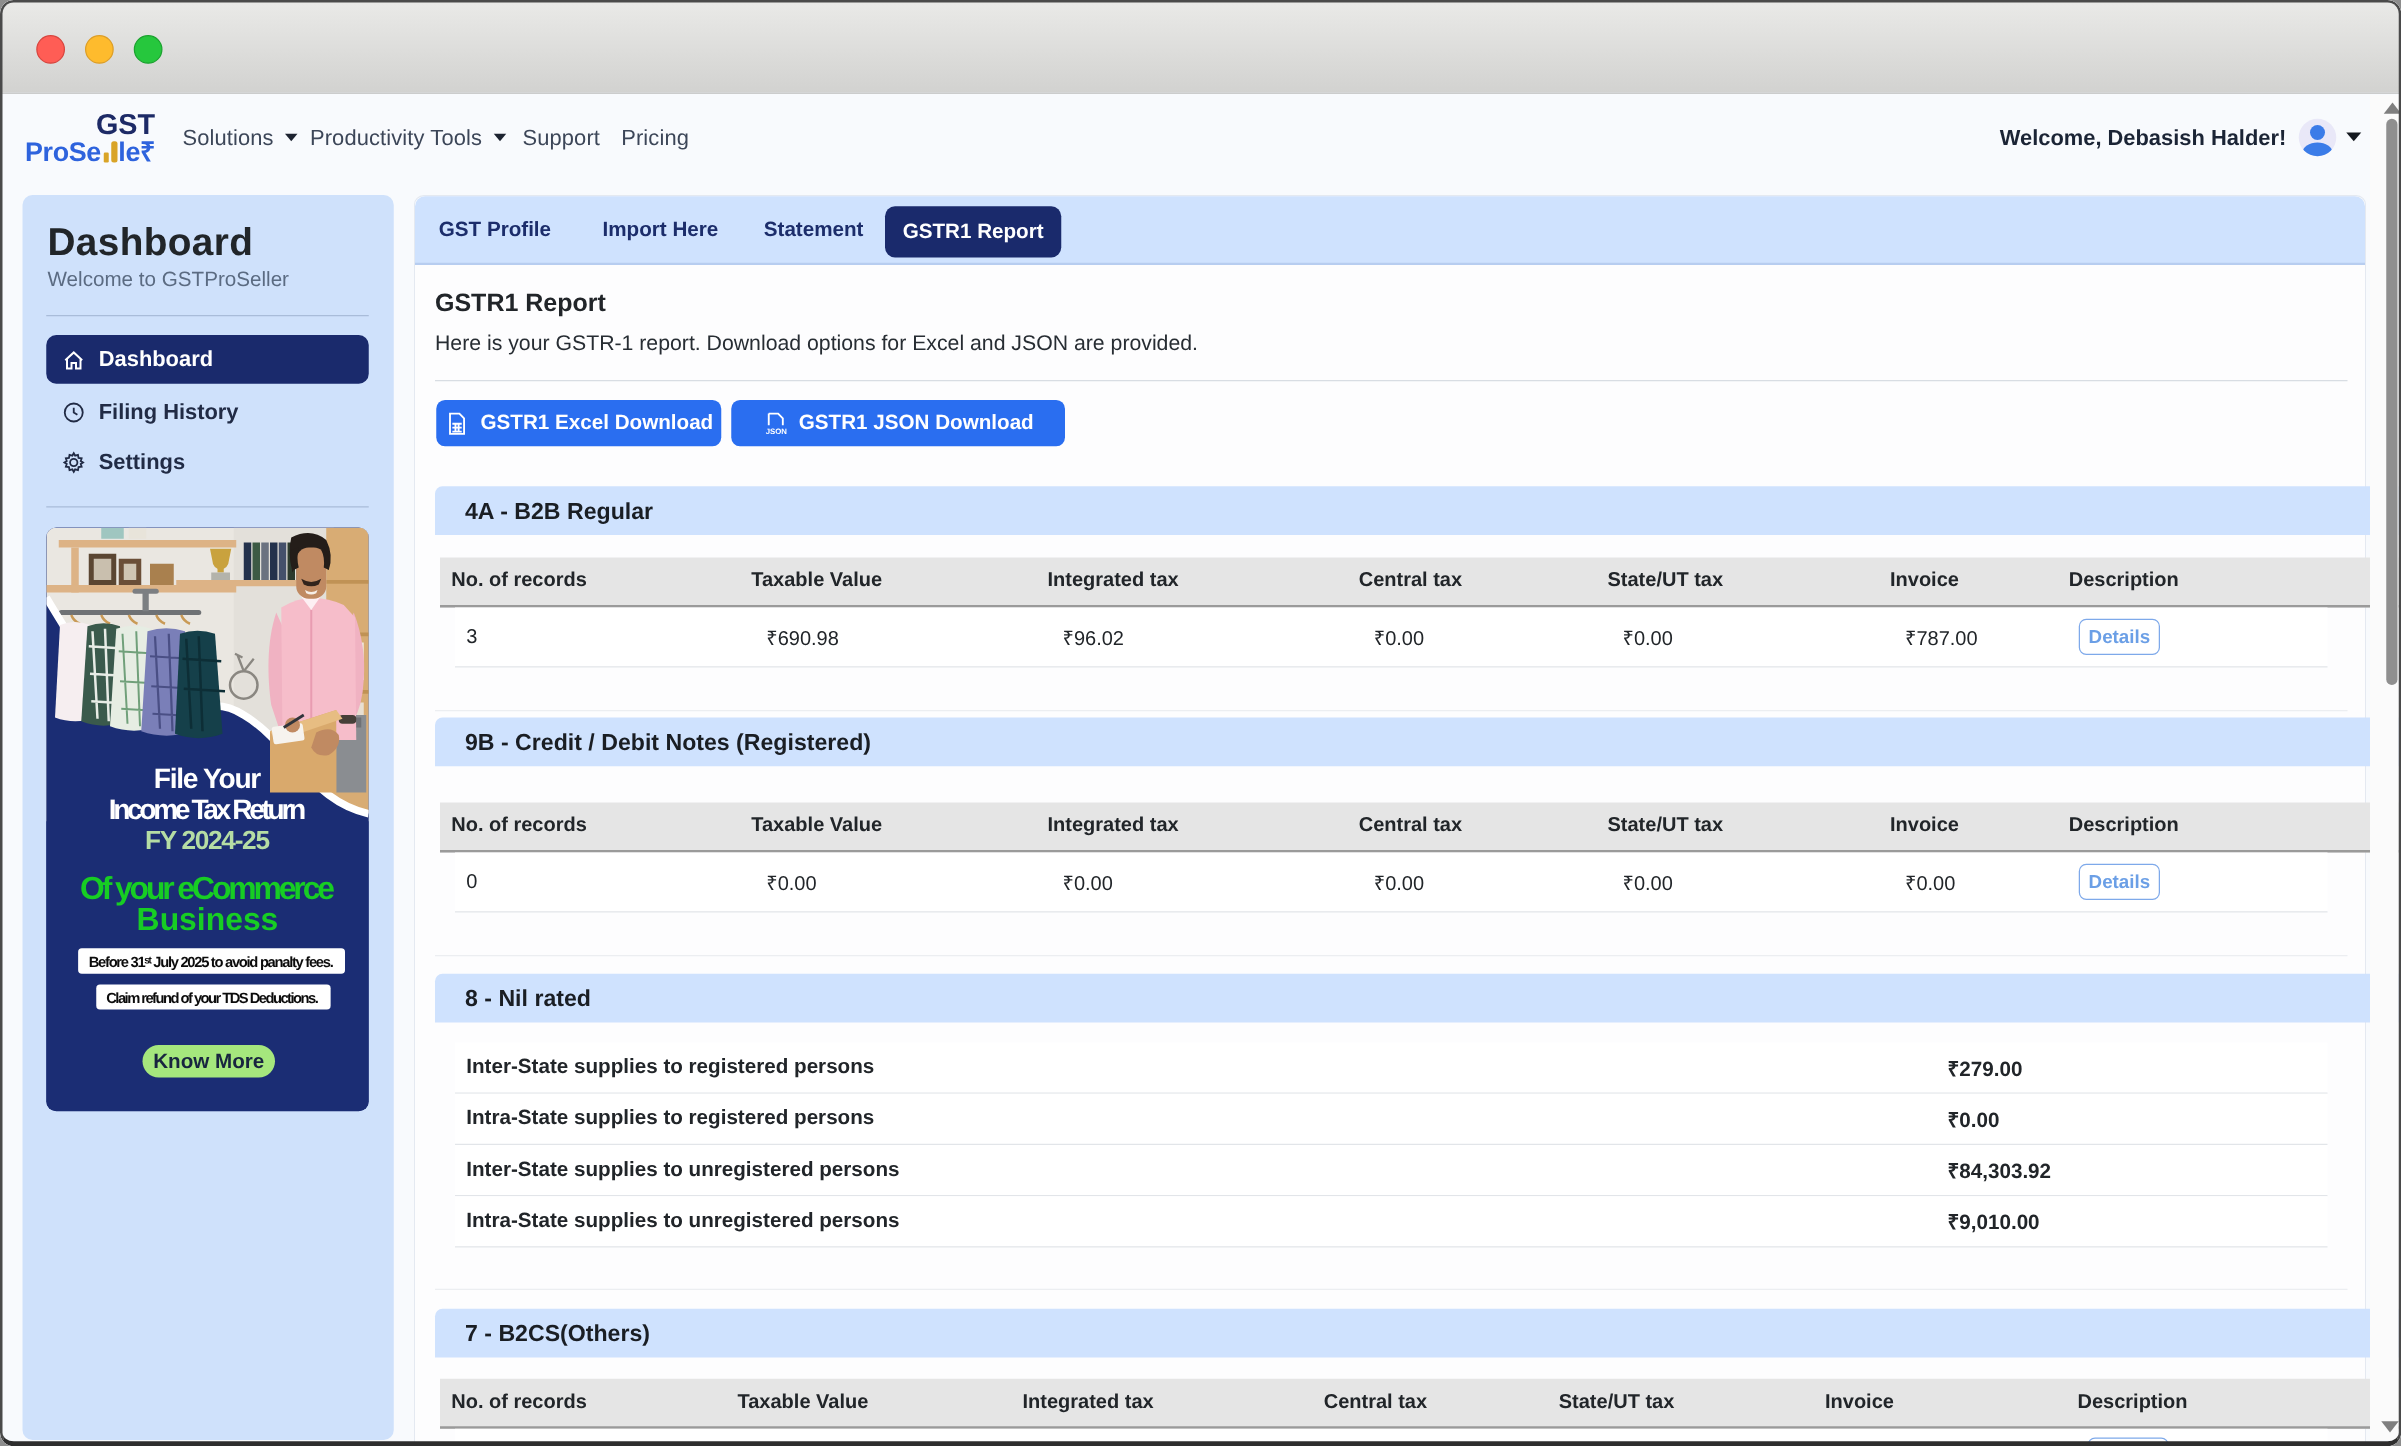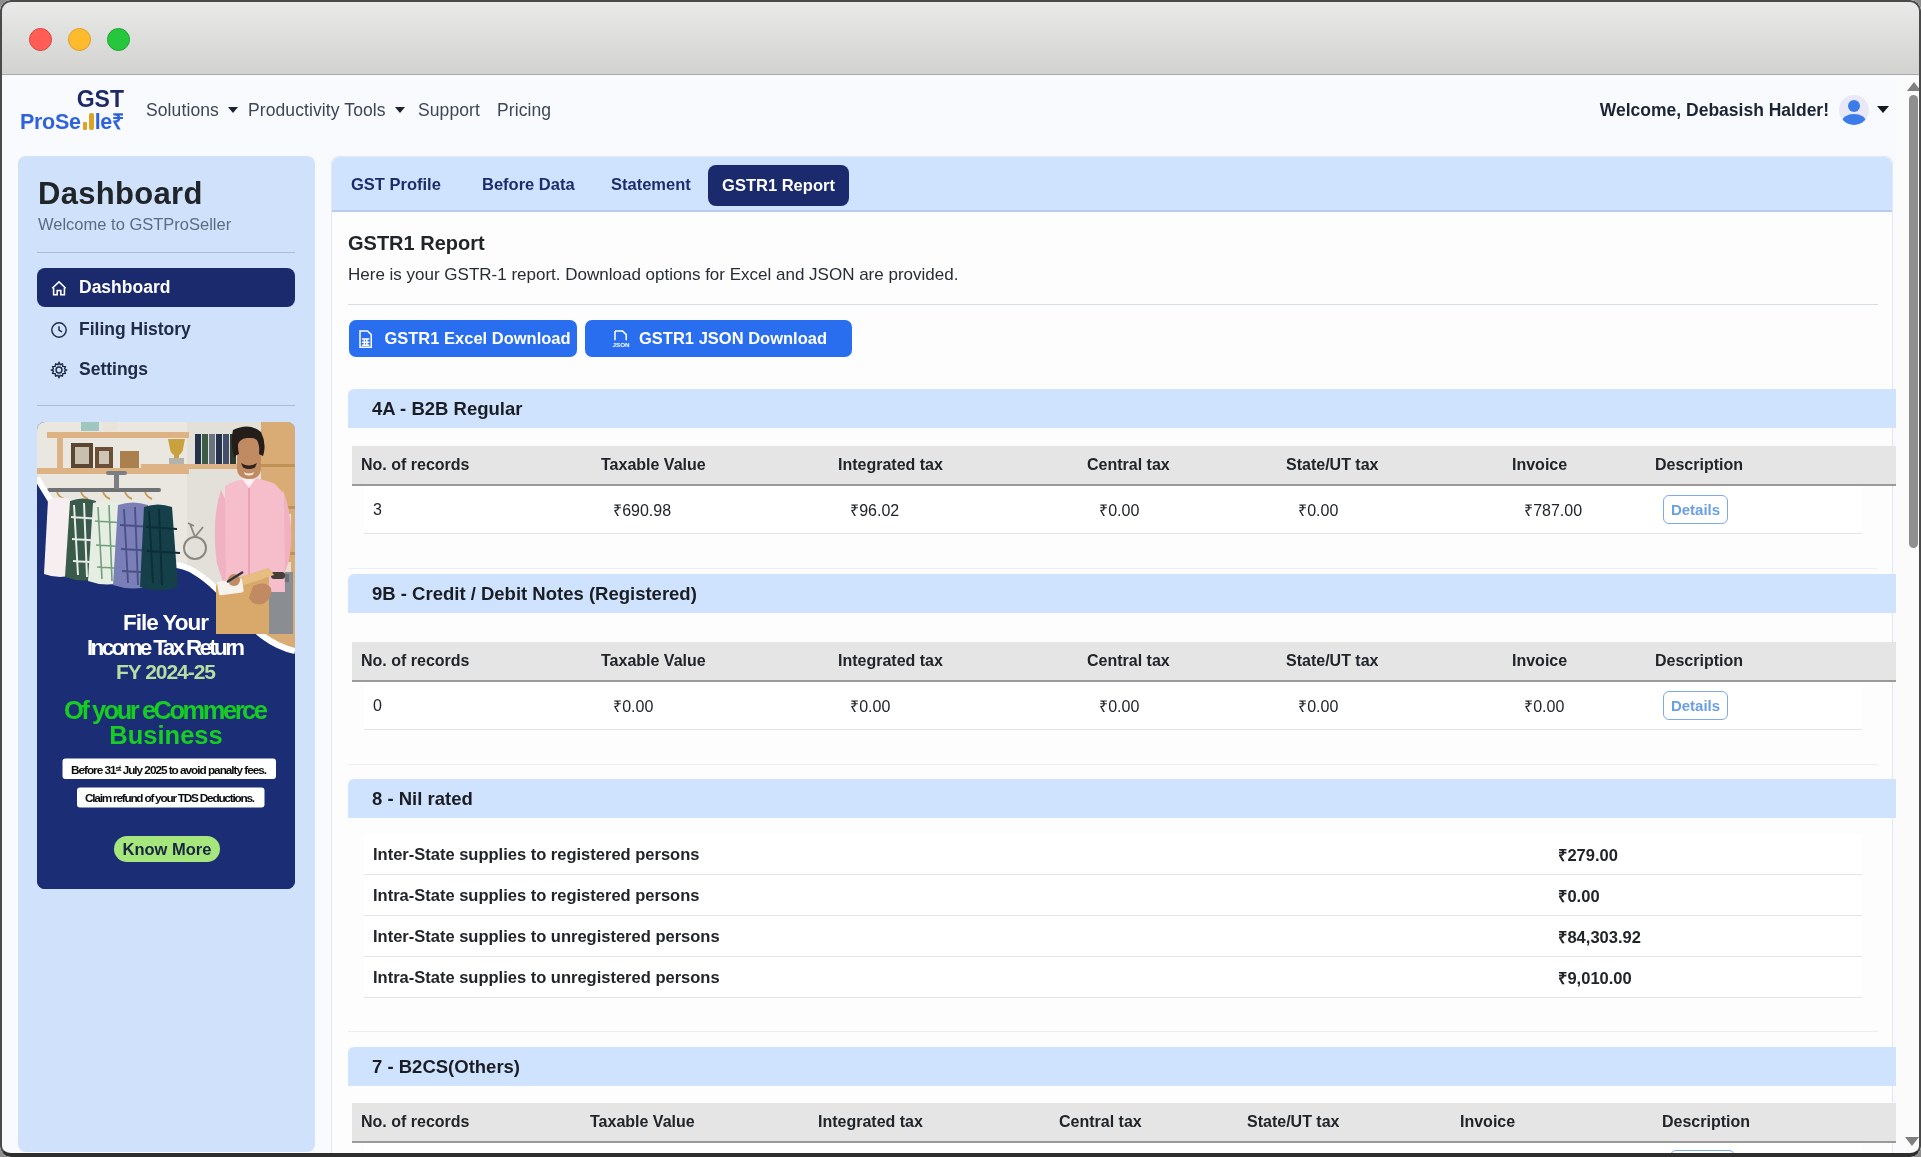--- a/index.html
+++ b/index.html
@@ -214,21 +214,21 @@
       <text x="133" y="380" font-size="11.8" font-weight="bold" fill="#0c0c0c" text-anchor="middle" textLength="170" font-family="Liberation Sans, sans-serif">Claim refund of your TDS Deductions.</text>
       <rect x="77" y="414" width="106" height="26" rx="13" fill="#a5e77d"></rect>
       <text x="130" y="432.5" font-size="16.5" font-weight="bold" fill="#18253f" text-anchor="middle" font-family="Liberation Sans, sans-serif">Know More</text>
     </svg>
     </div>
   </div>
 
   <div class="main">
     <div class="tabs">
       <div class="tab" style="left:19px;">GST Profile</div>
-      <div class="tab" style="left:150px;">Before Data</div>
+      <div class="tab" style="left:150px;">Import Here</div>
       <div class="tab" style="left:279px;">Statement</div>
       <div class="tabpill">GSTR1 Report</div>
     </div>
     <div class="h1">GSTR1 Report</div>
     <div class="desc">Here is your GSTR-1 report. Download options for Excel and JSON are provided.</div>
     <div class="mhr"></div>
     <div class="btn" style="left:17px; width:228px;">
       <svg width="20" height="20" viewBox="0 0 16 16" fill="none" stroke="#fff" stroke-width="1.2">
           <path d="M4 1.5 H10 L13 4.5 V14.5 H4 Z"></path>
           <path d="M5.5 8 H11.5 M5.5 10.5 H11.5 M5.5 13 H11.5 M7.5 8 V13 M9.5 8 V13"></path>

